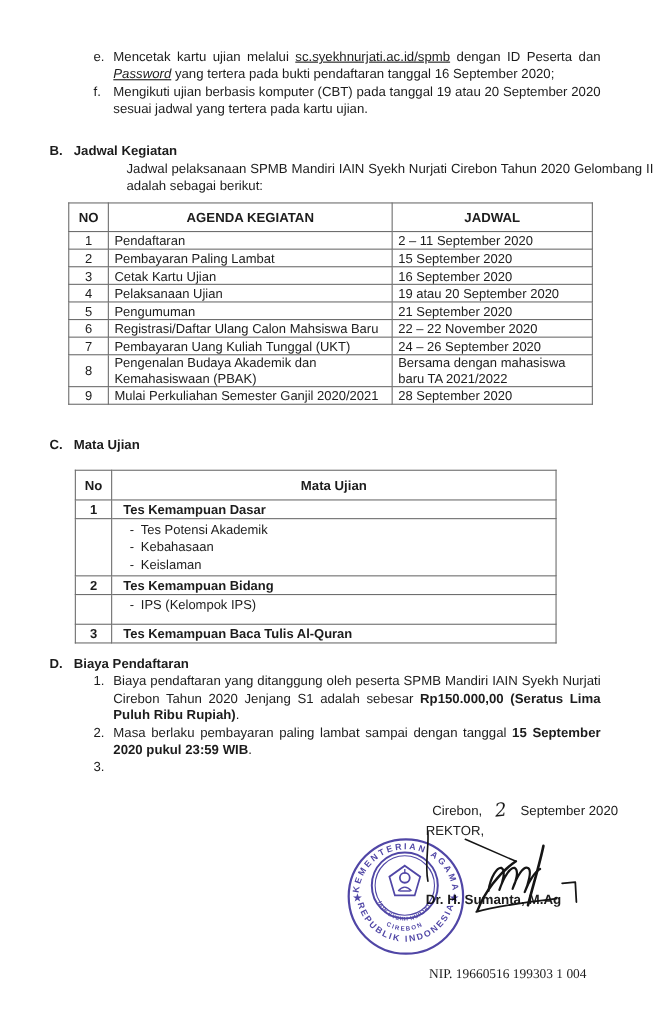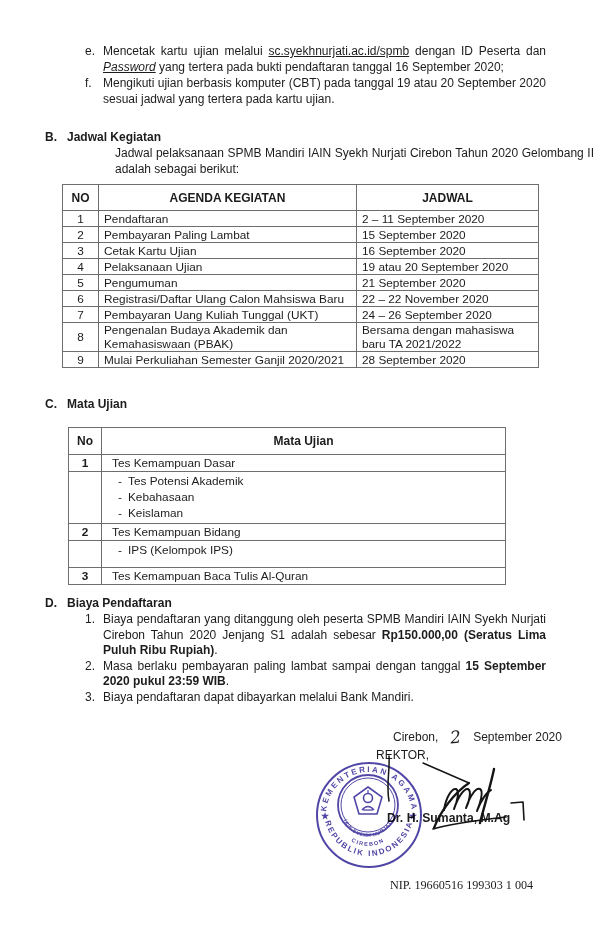--- a/index.html
+++ b/index.html
@@ -35,21 +35,21 @@
   #jadwal-table col.w-no { width:36px; } 
   #jadwal-table col.w-ag { width:258px; }
   #jadwal-table col.w-jd { width:182px; }
 
   
   #mata-table { width:438px; }
   #mata-table th { height:27px; font-size:12px; text-align:center; font-weight:bold; }
   #mata-table col.w-no { width:33px; }
   #mata-table td { padding:0; }
   #mata-table td.m-no { text-align:center; font-weight:bold; height:17px; }
-  #mata-table td.m-title { font-weight:normal; padding-left:10px; height:14px; line-height:15px;margin-top:36px; }
+  #mata-table td.m-title { font-weight:bold; padding-left:10px; height:14px; line-height:15px;margin-top:36px; }
   #mata-table td.m-items { padding:1px 0 2px 16px; vertical-align:top; }
   #mata-table td.m-items.tall { height:27px; }
   .sub-line { display:flex; line-height:16px; }
   .sub-line .dash { width:10px; }
 
   
   .dateline { display:flex; align-items:flex-end;margin-top:16px; }
   .hand2 { font-family:"DejaVu Serif", serif; font-style:italic; font-size:17px;
            line-height:14px; transform:rotate(-6deg); margin:0 12px 0 12px; }
   #stamp-svg { mix-blend-mode:multiply; opacity:.92; }
@@ -205,31 +205,30 @@
   <div class="hitem">
     <span class="marker">1.</span>
     <span>Biaya pendaftaran yang ditanggung oleh peserta SPMB Mandiri IAIN Syekh Nurjati Cirebon Tahun 2020 Jenjang S1 adalah sebesar </span><span class="b">Rp150.000,00 (Seratus Lima Puluh Ribu Rupiah)</span><span>.</span>
   </div>
   <div class="hitem">
     <span class="marker">2.</span>
     <span>Masa berlaku pembayaran paling lambat sampai dengan tanggal </span><span class="b">15 September 2020 pukul 23:59 WIB</span><span>.</span>
   </div>
   <div class="hitem">
     <span class="marker">3.</span>
-    <span>Biaya pendaftaran dapat dibayarkan melalui Bank Mandiri.</span>
   </div>
 </div>
 
 <div class="abs dateline" style="left:393px; top:714px;">
   <span>Cirebon,</span>
   <span class="hand2">2</span>
   <span>September 2020</span>
 </div>
 
-<div class="abs" style="left:376px; top:748px;">REKTOR,</div>
+<div class="abs" style="left:387px; top:748px;">REKTOR,</div>
 <div class="abs name-line" style="left:387px; top:811px; z-index:1;">Dr. H. Sumanta, M.Ag</div>
 <div class="abs nip-line" style="left:390px; top:878px; z-index:1;font-family:Liberation Serif, serif;">NIP. 19660516 199303 1 004</div>
 
 <svg id="stamp-svg" class="abs" style="left:313px; top:759px; z-index:4;" width="112" height="112" viewBox="0 0 112 112">
   <defs>
     <path id="arcTop" d="M 13 56 A 43 43 0 1 1 99 56"></path>
     <path id="arcBottom" d="M 11 52 A 45 45 0 0 0 101 52"></path>
     <path id="arcInner1" d="M 29 52 A 26 26 0 0 0 81 52"></path>
     <path id="arcInner2" d="M 23 55 A 32 32 0 0 0 87 55"></path>
   </defs>

